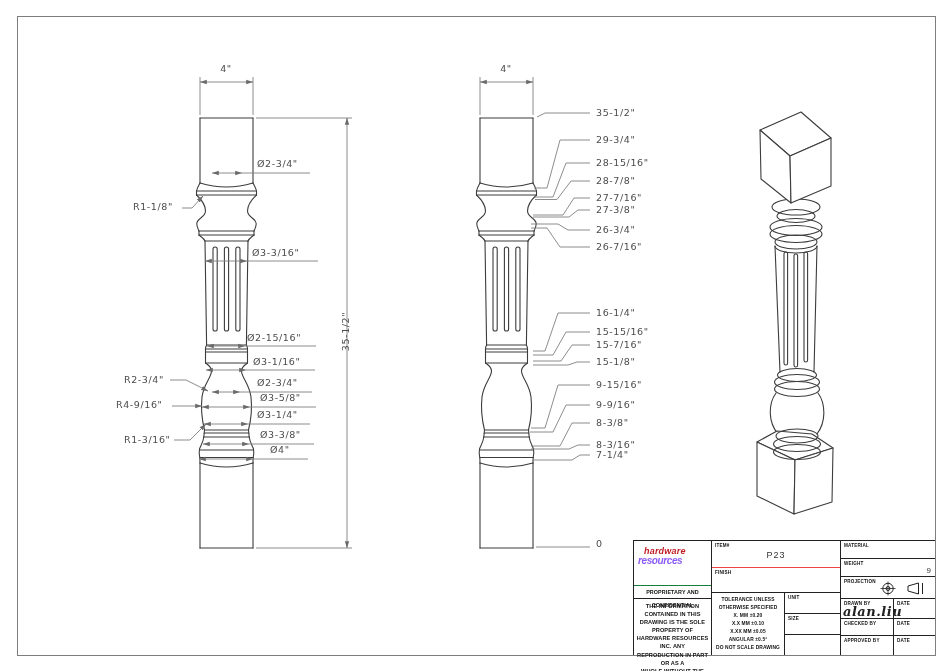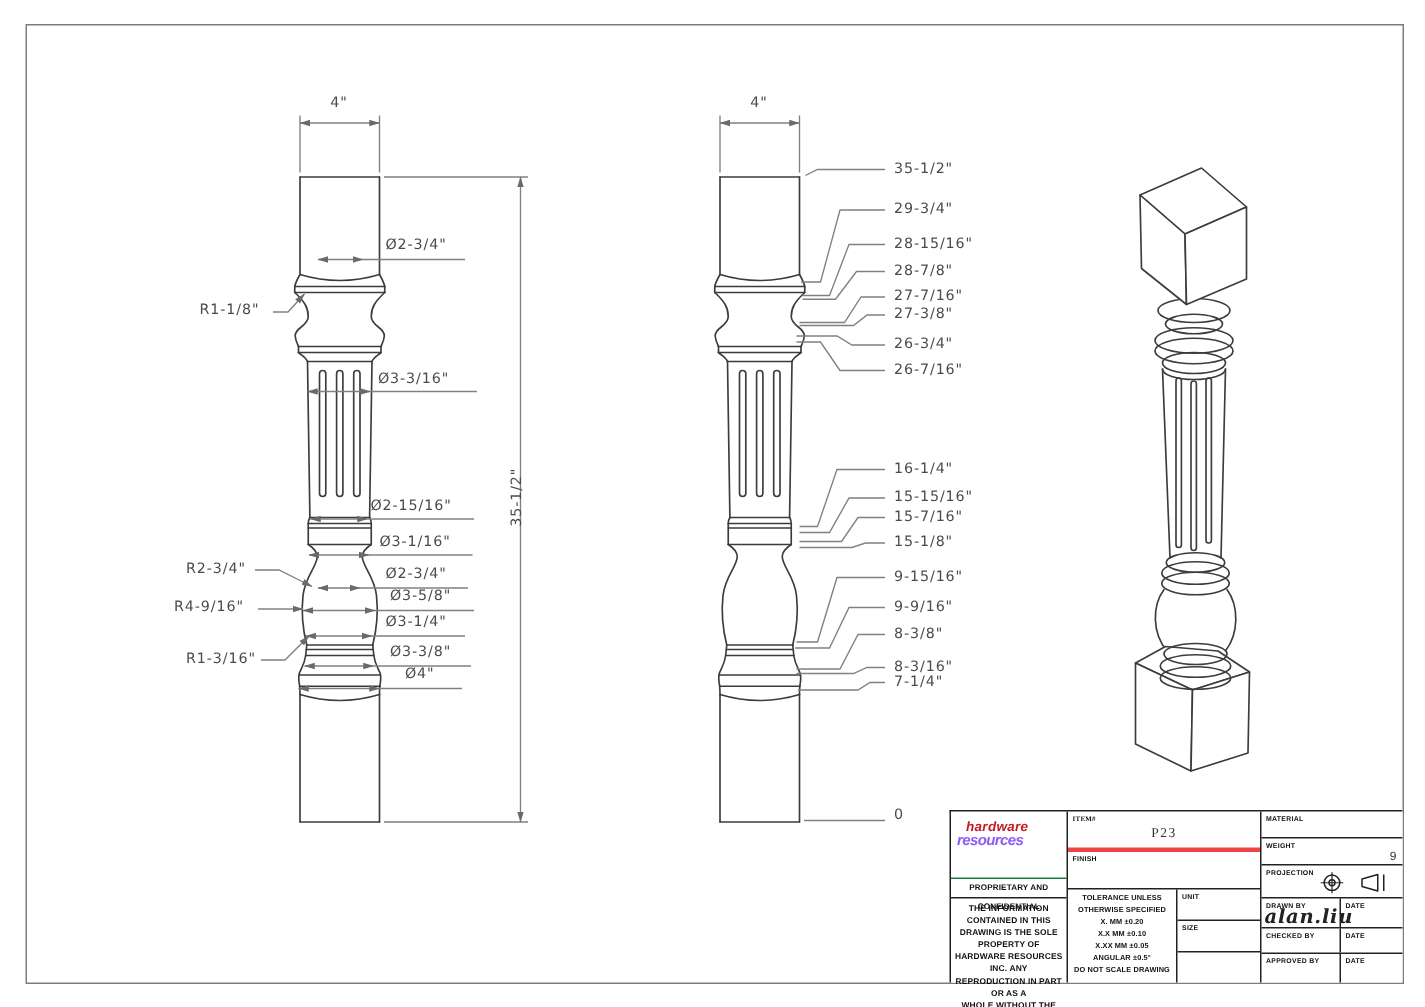--- a/index.html
+++ b/index.html
@@ -22,21 +22,21 @@
   .tbB{width:129px;border-right:1px solid #222;}
   .tbC{flex:1;}
   .tb-lab{display:block;font-size:4.6px;font-weight:bold;letter-spacing:0.2px;padding:2px 0 0 3px;color:#111;}
   .tb-logo{height:45px;border-bottom:1px solid #15803d;padding:6px 0 0 4px;overflow:hidden;}
   .logo1{font-size:9px;font-weight:bold;font-style:italic;color:#c01c24;letter-spacing:0.2px;line-height:8px;margin-left:6px;}
   .logo2{font-size:10px;font-weight:bold;font-style:italic;color:#8b5cf6;letter-spacing:-0.4px;line-height:14px;margin-top:-1px;}
   .tb-prop-title{height:13px;border-bottom:1px solid #222;font-size:5.4px;font-weight:bold;
       text-align:center;line-height:13px;letter-spacing:0.1px;}
   .tb-prop-text{padding-top:3px;}
   .tb-prop-text div{font-size:5.6px;font-weight:bold;text-align:center;line-height:8.1px;letter-spacing:0.1px;}
-  .tb-item{height:27px;border-bottom:3px solid #ef4444;position:relative;font-family:Liberation Serif, serif;}
+  .tb-item{height:27px;border-bottom:1px solid #ef4444;position:relative;}
   .tb-item-val{position:absolute;left:0;right:0;top:9px;text-align:center;font-size:9px;letter-spacing:1px;color:#333;}
   .tb-finish{height:25px;border-bottom:1px solid #222;}
   .tbB-bot{display:flex;height:62px;}
   .tb-tol{width:73px;border-right:1px solid #222;padding-top:3px;}
   .tb-tol div{font-size:4.9px;font-weight:bold;text-align:center;line-height:8px;letter-spacing:0.1px;}
   .tb-us{flex:1;display:flex;flex-direction:column;}
   .tb-unit,.tb-size{height:21px;border-bottom:1px solid #222;}
   .tb-usblank{flex:1;}
   .tb-material{height:18px;border-bottom:1px solid #222;}
   .tb-weight{height:18px;border-bottom:1px solid #222;position:relative;}

